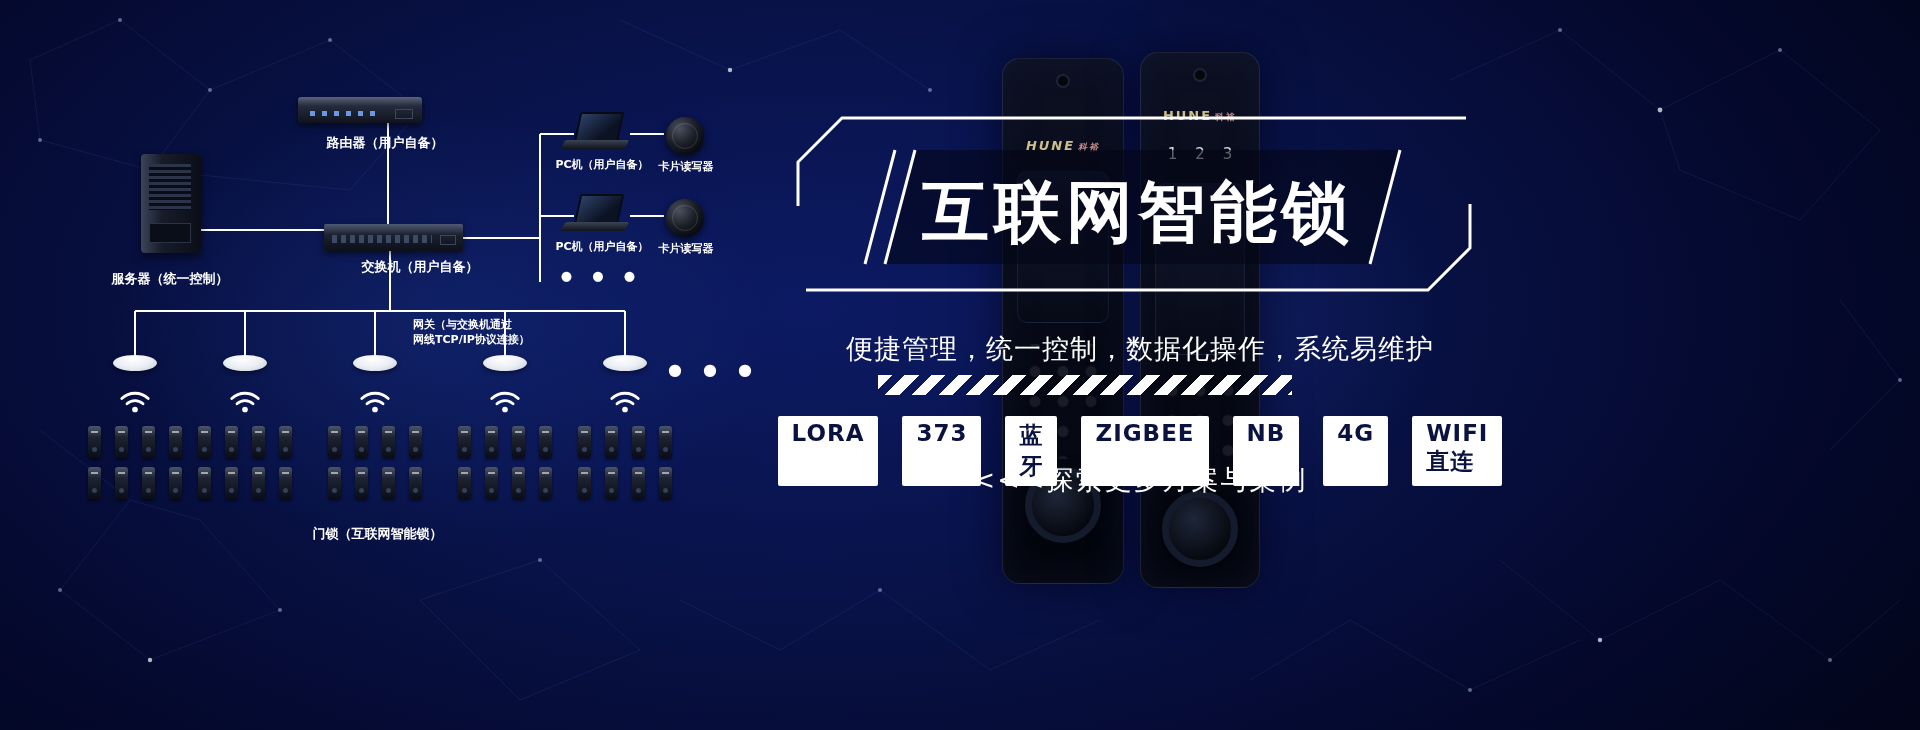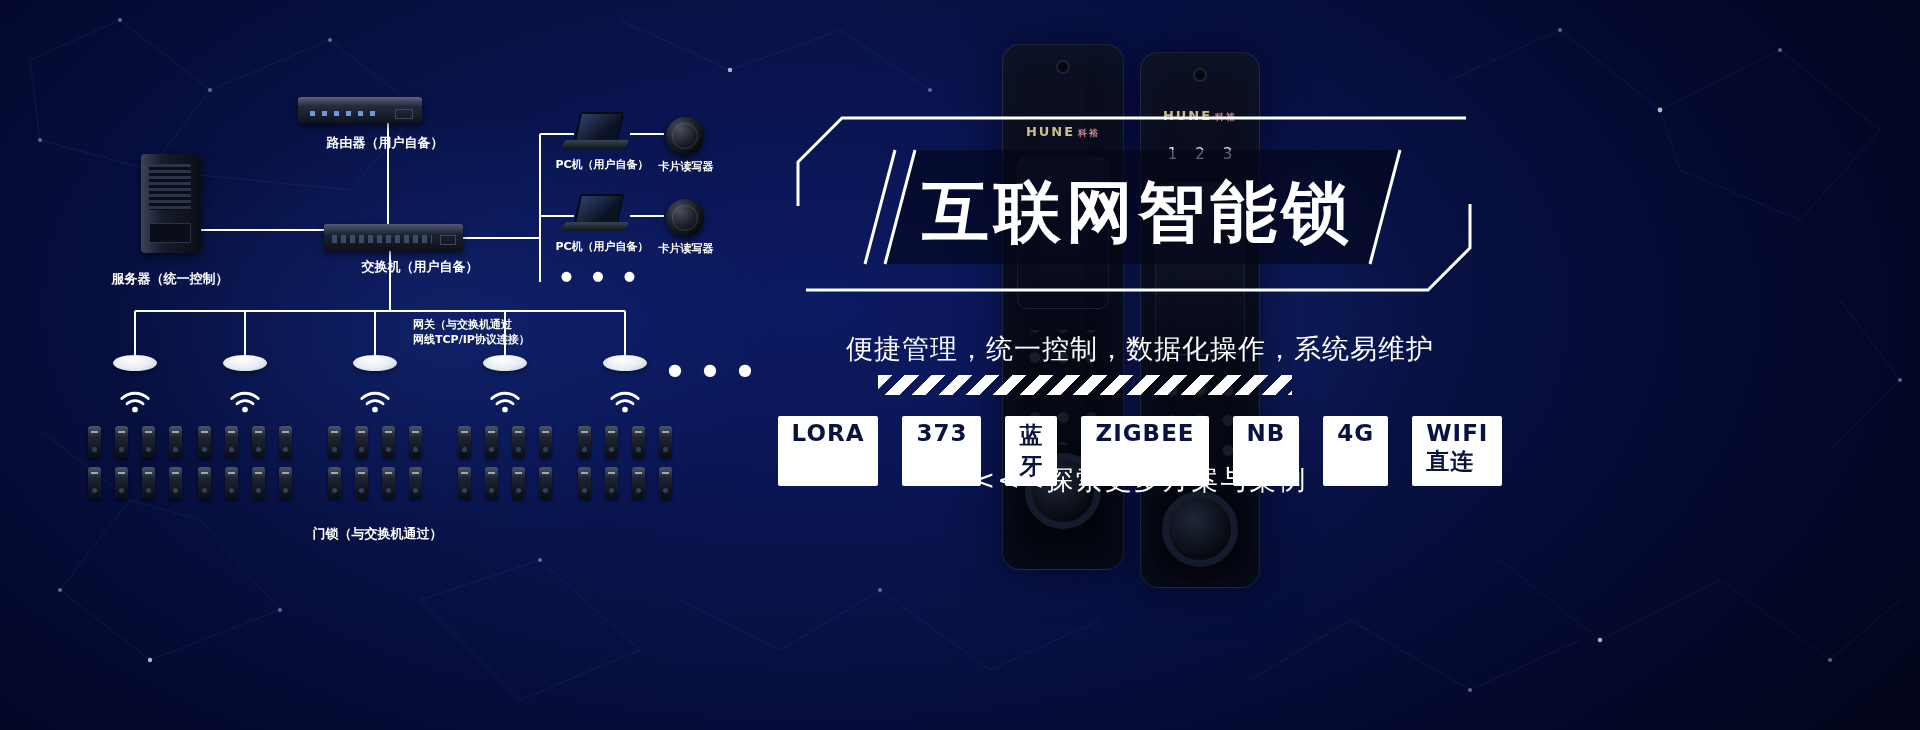--- a/index.html
+++ b/index.html
@@ -292,23 +292,23 @@
           <div class="lock"></div>
           <div class="lock"></div>
           <div class="lock"></div>
           <div class="lock"></div>
         </div>
       </div>
     </div>
 
   <div class="ellipsis" style="left:664px;top:360px;width:100px;font-size:16px;letter-spacing:8px;">● ● ●</div>
 
-  <div class="lbl" style="left:275px;top:525px;width:205px;">门锁（与交换机通过）</div>
-
-  <div class="plock" style="left:1002px;top:44px;width:120px;height:524px;">
+  <div class="lbl" style="left:275px;top:525px;width:205px;">门锁（互联网智能锁）</div>
+
+  <div class="plock" style="left:1002px;top:58px;width:120px;height:524px;font-style:italic;">
     <div class="cam"></div>
     <div class="brand" style="top:76px;">
       <span class="en">HUNE</span><span class="cn">科裕</span>
     </div>
     <div class="scr" style="top:112px;height:150px;"></div>
     <div class="pad" style="top:285px;height:115px;"></div>
     <div class="ring" style="top:408px;"></div>
   </div>
 
   <div class="plock" style="left:1140px;top:52px;width:118px;height:534px;">

